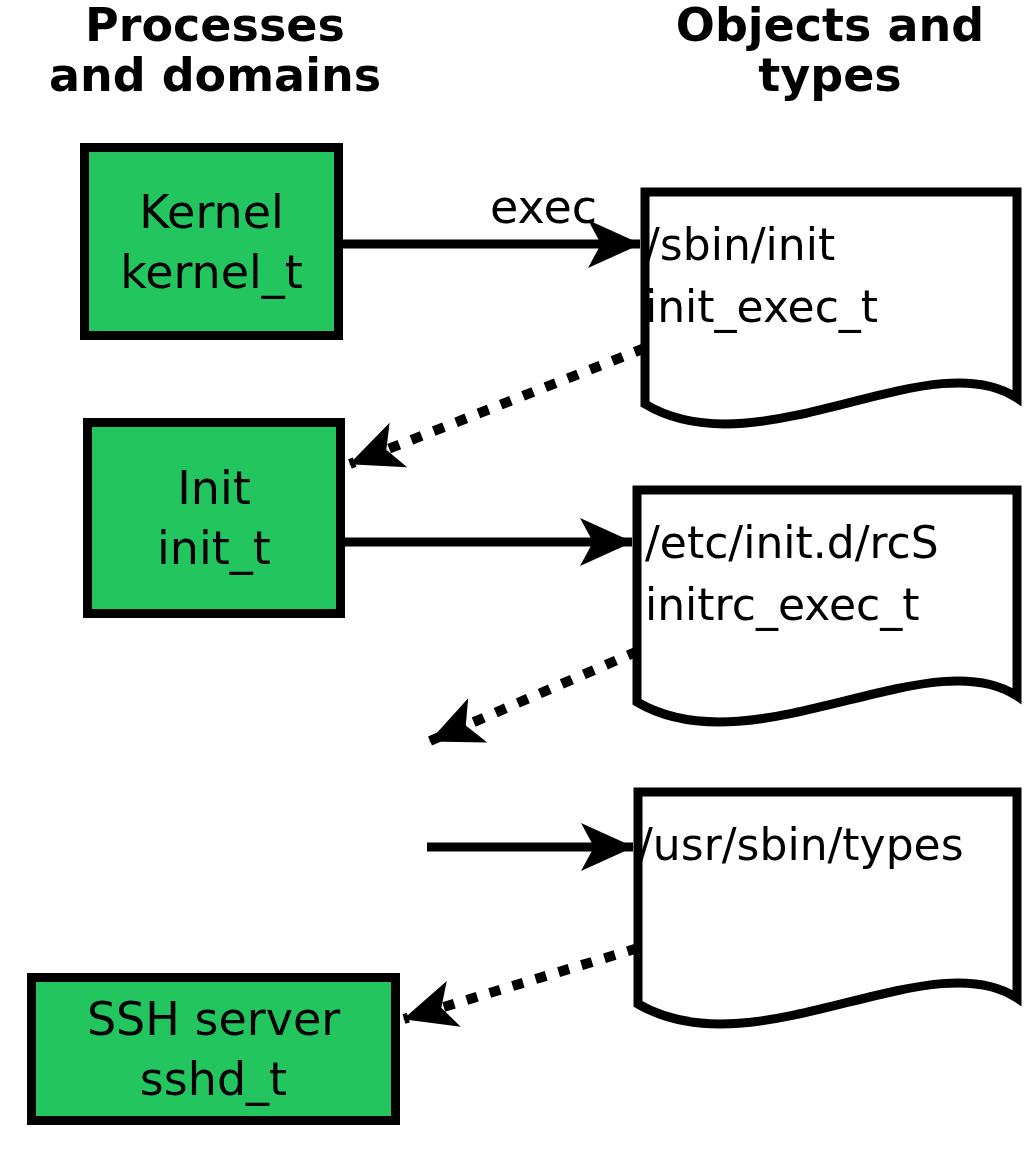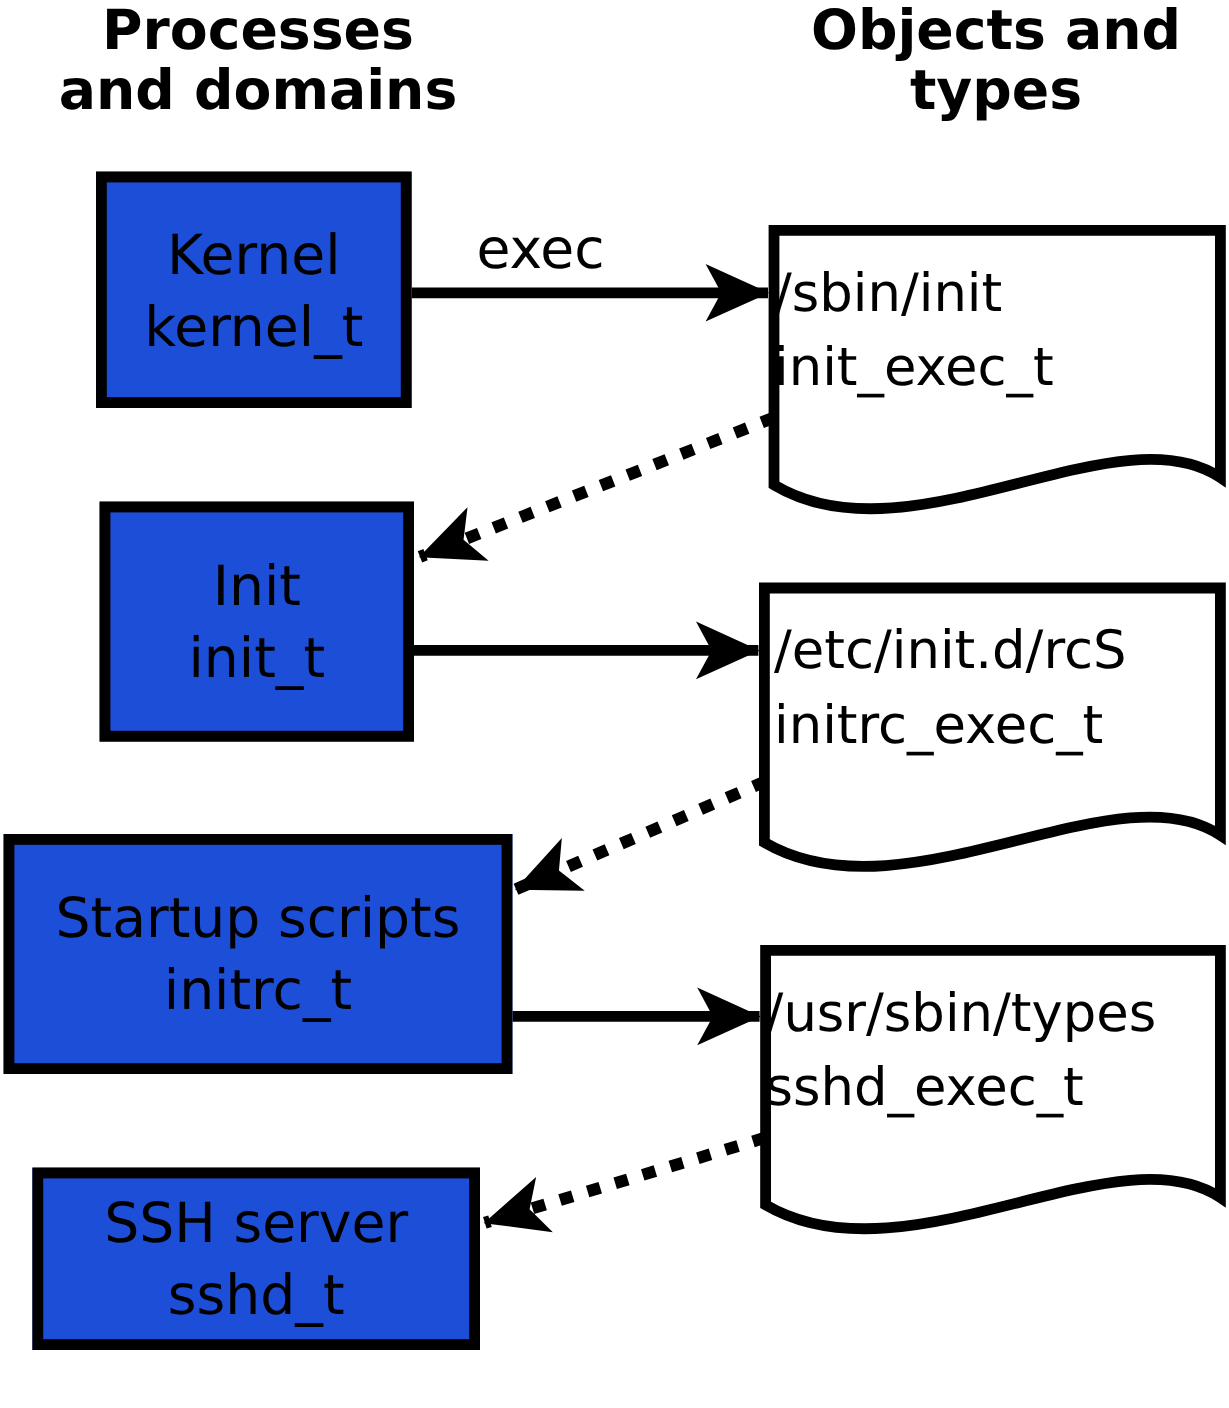--- a/index.html
+++ b/index.html
@@ -1,27 +1,27 @@
 <!DOCTYPE html>
 <html><head>
 <meta charset="utf-8">
 <style>
   html,body{margin:0;padding:0;background:#ffffff;}
   body{width:1024px;height:1173px;font-family:"DejaVu Sans","Liberation Sans",sans-serif;color:#000;}
   .canvas{position:relative;width:1024px;height:1173px;background:#fff;overflow:hidden;}
   .layer{position:absolute;left:0;top:0;}
   .hdr{position:absolute;font-weight:bold;font-size:46px;line-height:50px;text-align:center;white-space:nowrap;}
   .hdr span{display:block;}
-  .pbox{position:absolute;border:9px solid #000;box-sizing:border-box;background:#1d4ed8;
+  .pbox{position:absolute;border:9px solid #000;box-sizing:border-box;background:#22c55e;
         display:flex;flex-direction:column;justify-content:center;align-items:center;
         font-size:46px;line-height:60px;text-align:center;}
   .pbox span{display:block;white-space:nowrap;}
   .doctext{position:absolute;text-align:left;font-size:44px;line-height:62px;padding-top:22px;box-sizing:border-box;}
   .doctext span{display:block;white-space:nowrap;}
-  .edgelabel{position:absolute;font-size:46px;line-height:48px;text-align:left;white-space:nowrap;}
+  .edgelabel{position:absolute;font-size:46px;line-height:48px;text-align:right;white-space:nowrap;}
 </style>
 </head>
 <body>
 
 <div class="canvas">
 
   <svg class="layer" width="1024" height="1173" viewBox="0 0 1024 1173">
     <defs>
       <marker id="ah" markerUnits="userSpaceOnUse" markerWidth="54" markerHeight="50" viewBox="0 0 54 50" refX="53" refY="25" orient="auto">
         <path d="M1,1 L54,25 L1,49 L14,25 Z" fill="#000"></path>
@@ -53,35 +53,30 @@
   <div class="edgelabel" style="left:397px;top:183px;width:200px">exec</div>
 
   <div class="pbox" style="left:80px;top:143px;width:263px;height:197px">
     <span>Kernel</span>
     <span>kernel_t</span>
   </div>
   <div class="pbox" style="left:83px;top:418px;width:262px;height:200px">
     <span>Init</span>
     <span>init_t</span>
   </div>
-  <div class="pbox" style="left:3px;top:695px;width:424px;height:200px">
-    <span>Startup scripts</span>
-    <span>initrc_t</span>
-  </div>
   <div class="pbox" style="left:27px;top:973px;width:373px;height:152px">
     <span>SSH server</span>
     <span>sshd_t</span>
   </div>
 
   <div class="doctext" style="left:645px;top:192px;width:372px">
     <span>/sbin/init</span>
     <span>init_exec_t</span>
   </div>
   <div class="doctext" style="left:645px;top:490px;width:380px">
     <span>/etc/init.d/rcS</span>
     <span>initrc_exec_t</span>
   </div>
   <div class="doctext" style="left:638px;top:792px;width:380px">
     <span>/usr/sbin/types</span>
-    <span>sshd_exec_t</span>
   </div>
 
 </div>
 
 </body></html>

